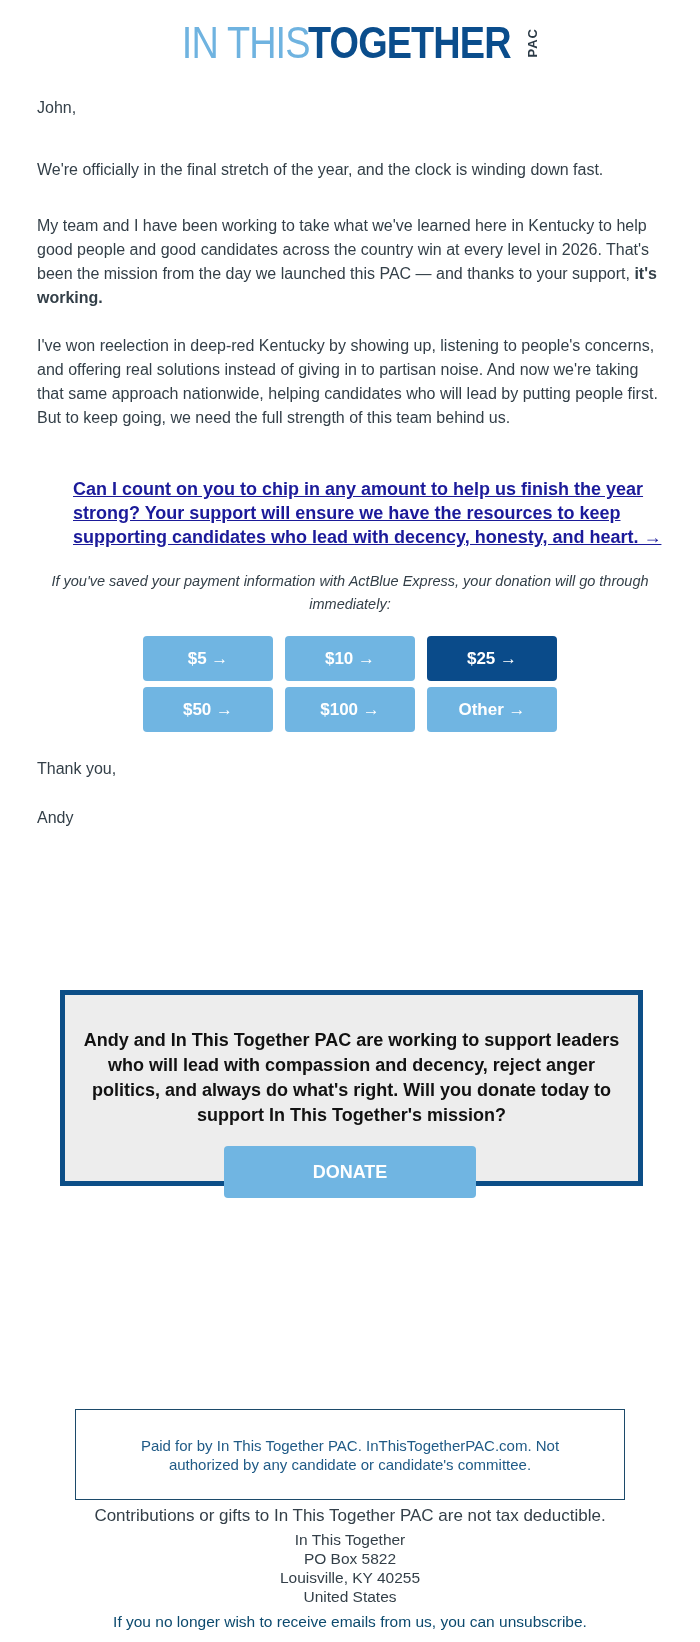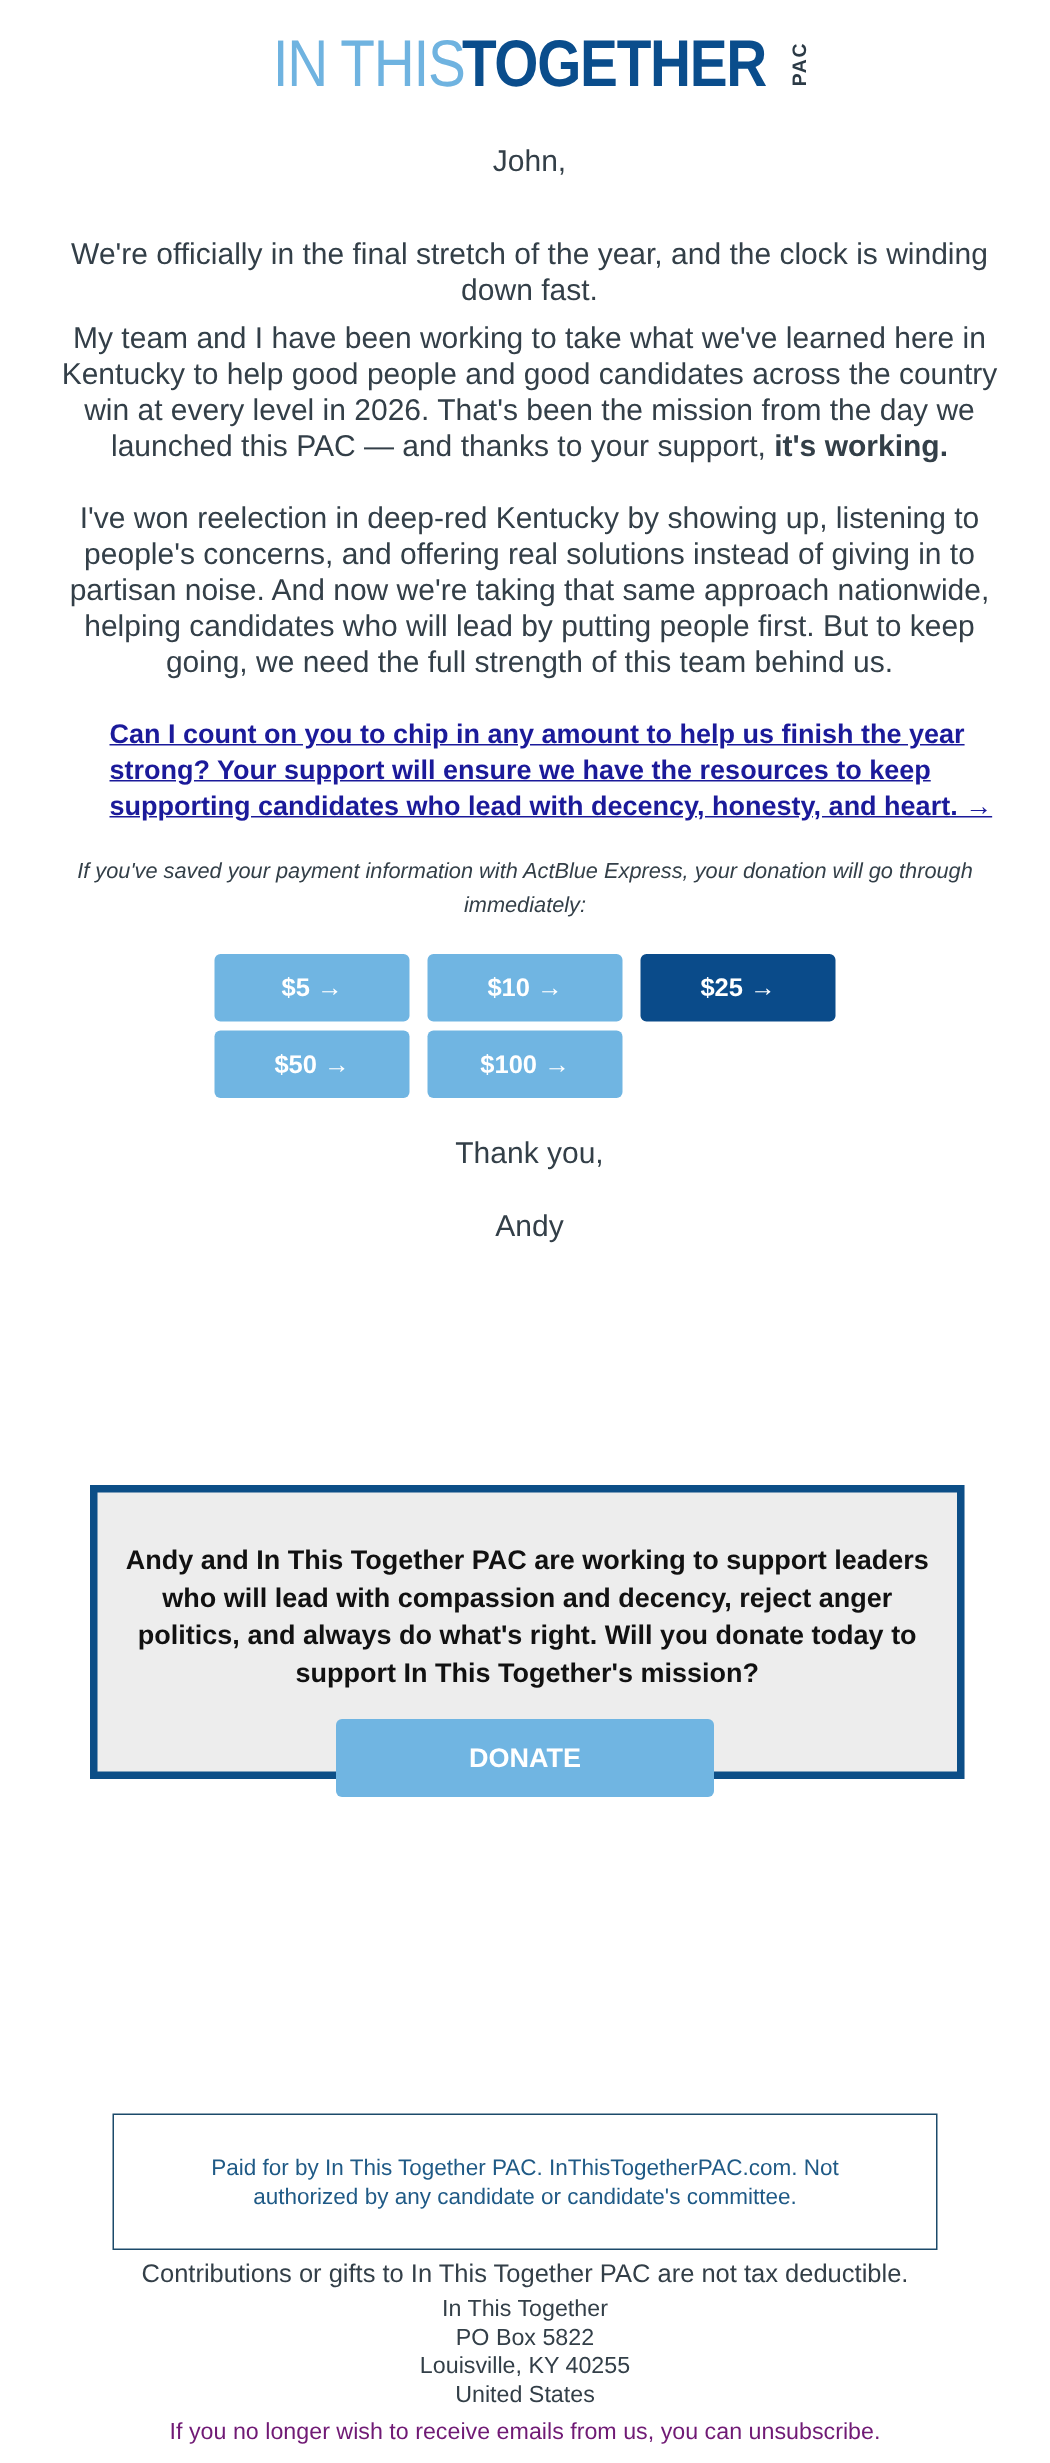--- a/index.html
+++ b/index.html
@@ -12,21 +12,21 @@
       font-family: "Liberation Sans", sans-serif; font-size: 44px; line-height: 48px;
       letter-spacing: -1px; transform: scaleX(0.86); display: inline-block;
     }
     .logo-light { color: #6fb3e0; font-weight: 400; transform-origin: right center; margin-right: -8px; }
     .logo-dark { color: #0a4d8c; font-weight: 700; transform-origin: left center; margin-left: 6px; }
     .logo-pac {
       font-size: 13px; font-weight: 700; color: #2b3a46; writing-mode: vertical-rl;
       transform: rotate(180deg); letter-spacing: 1px; margin-left: -18px; line-height: 13px;
     }
 
-    .p { position: absolute; left: 37px; width: 632px; font-size: 20px; line-height: 24px; color: #333f48; text-align: center; }
+    .p { position: absolute; left: 37px; width: 632px; font-size: 16px; line-height: 24px; color: #333f48; }
     .p b { color: #333f48; }
 
     .ask-link { position: absolute; left: 37px; width: 632px; font-size: 18px; line-height: 24px; font-weight: 700; color: #1b1a9a; text-decoration: underline; }
 
     .express-note { position: absolute; left: 37px; width: 626px; top: 570px; font-size: 14.5px; line-height: 23px; font-style: italic; color: #333f48; text-align: center; }
 
     .amounts { position: absolute; left: 143px; top: 636px; width: 414px; display: grid; grid-template-columns: repeat(3, 130px); column-gap: 12px; row-gap: 6px; }
     .amt-btn { height: 45px; background: #70b5e2; color: #ffffff; border-radius: 4px; display: flex; align-items: center; justify-content: center; font-size: 17px; font-weight: 700; cursor: pointer; }
     .amt-btn.selected { background: #0a4b8a; }
 
@@ -34,21 +34,21 @@
     .cta-text { position: absolute; left: 10px; top: 33px; width: 553px; text-align: center; font-size: 18px; line-height: 25px; font-weight: 700; color: #111111; }
     .donate-btn { position: absolute; left: 159px; top: 151px; width: 252px; height: 52px; background: #70b5e2; border-radius: 4px; color: #ffffff; font-size: 18px; font-weight: 700; display: flex; align-items: center; justify-content: center; cursor: pointer; }
 
     .paid-box { position: absolute; left: 75px; top: 1409px; width: 550px; height: 91px; border: 1px solid #1c4a6a; display: flex; align-items: center; justify-content: center; text-align: center; padding: 0 40px; }
     .paid-text { font-size: 15px; line-height: 19px; color: #1f5a86; }
 
     .footer { position: absolute; left: 0; width: 700px; text-align: center; color: #333f48; }
     .tax { top: 1505px; font-size: 17px; line-height: 22px; }
     .addr { top: 1530px; font-size: 15.5px; line-height: 19px; }
     .unsub { top: 1612px; font-size: 15.5px; line-height: 20px; }
-    .unsub a { color: #701a75; text-decoration: none; }
+    .unsub a { color: #0c4a6e; text-decoration: none; }
   </style>
 </head>
 <body>
 
 <div class="logo">
   <div class="logo-inner">
     <span class="logo-light">IN THIS</span>
     <span class="logo-dark">TOGETHER</span>
     <span class="logo-pac">PAC</span>
   </div>
@@ -68,20 +68,21 @@
 <a class="ask-link" style="top:477px;margin-left:36px;">Can I count on you to chip in any amount to help us finish the year strong? Your support will ensure we have the resources to keep supporting candidates who lead with decency, honesty, and heart. →</a>
 
 <div class="express-note">If you've saved your payment information with ActBlue Express, your donation will go through immediately:</div>
 
 <div class="amounts">
   <div class="amt-btn">$5 →</div>
   <div class="amt-btn">$10 →</div>
   <div class="amt-btn selected">$25 →</div>
   <div class="amt-btn">$50 →</div>
   <div class="amt-btn">$100 →</div>
+  <div class="amt-btn">Other →</div>
 </div>
 
 <div class="p" style="top:757px;">Thank you,</div>
 <div class="p" style="top:806px;">Andy</div>
 
 <div class="cta-box">
   <div class="cta-text">Andy and In This Together PAC are working to support leaders who will lead with compassion and decency, reject anger politics, and always do what's right. Will you donate today to support In This Together's mission?</div>
   <div class="donate-btn">DONATE</div>
 </div>
 

